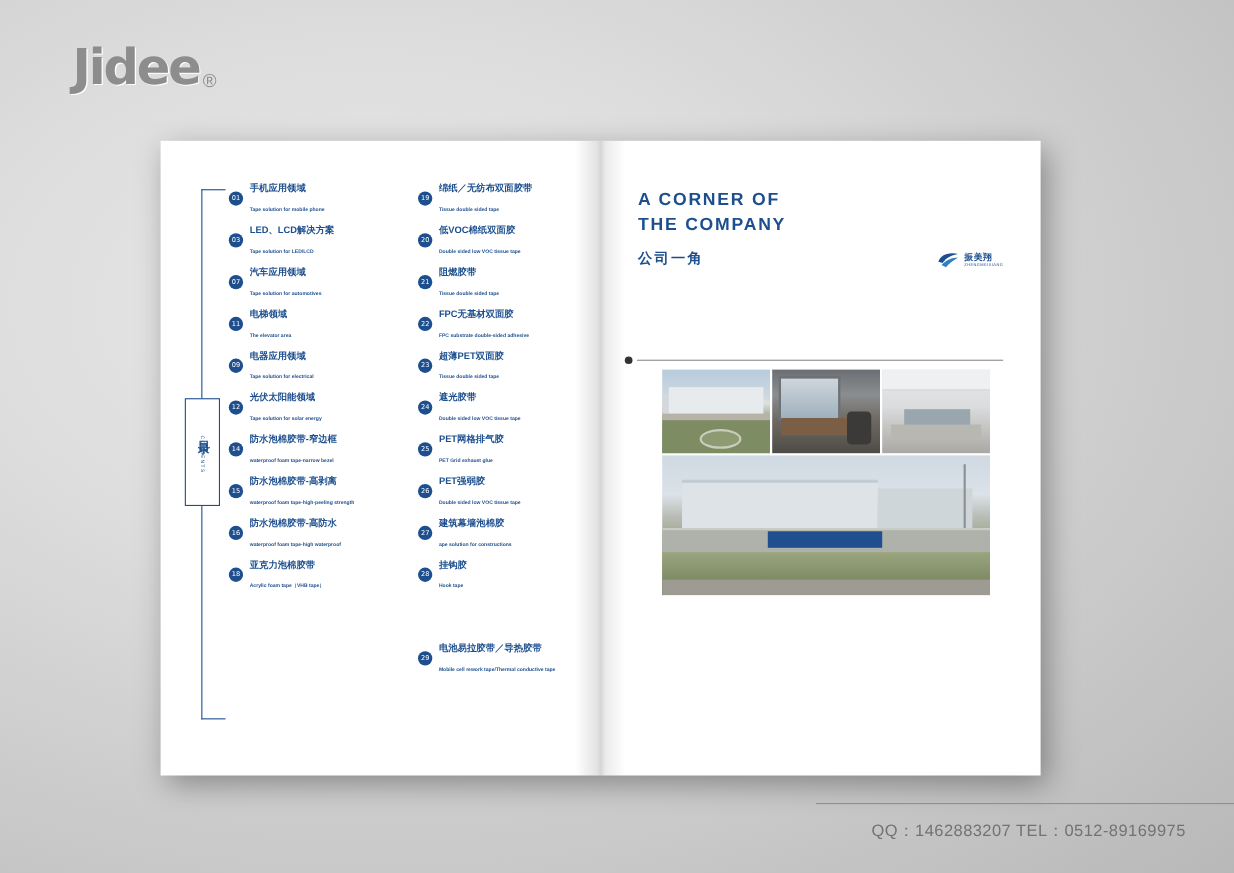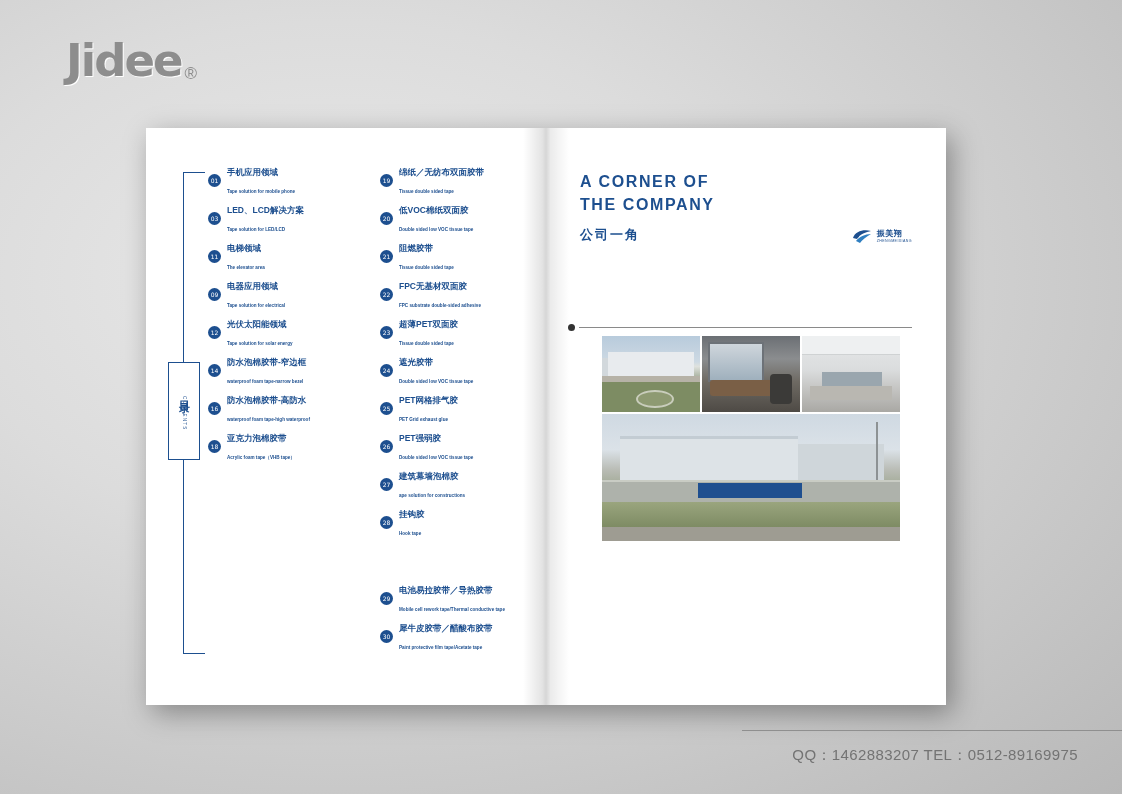--- a/index.html
+++ b/index.html
@@ -359,20 +359,27 @@
           </span>
         </div>
         <div class="toc-item">
           <span class="toc-num">03</span>
           <span class="toc-text">
             <span class="cn">LED、LCD解决方案</span><br>
             <span class="en">Tape solution for LED/LCD</span>
           </span>
         </div>
         <div class="toc-item">
+          <span class="toc-num">07</span>
+          <span class="toc-text">
+            <span class="cn">汽车应用领域</span><br>
+            <span class="en">Tape solution for automotives</span>
+          </span>
+        </div>
+        <div class="toc-item">
           <span class="toc-num">11</span>
           <span class="toc-text">
             <span class="cn">电梯领域</span><br>
             <span class="en">The elevator area</span>
           </span>
         </div>
         <div class="toc-item">
           <span class="toc-num">09</span>
           <span class="toc-text">
             <span class="cn">电器应用领域</span><br>
@@ -387,20 +394,27 @@
           </span>
         </div>
         <div class="toc-item">
           <span class="toc-num">14</span>
           <span class="toc-text">
             <span class="cn">防水泡棉胶带-窄边框</span><br>
             <span class="en">waterproof foam tape-narrow bezel</span>
           </span>
         </div>
         <div class="toc-item">
+          <span class="toc-num">15</span>
+          <span class="toc-text">
+            <span class="cn">防水泡棉胶带-高剥离</span><br>
+            <span class="en">waterproof foam tape-high-peeling strength</span>
+          </span>
+        </div>
+        <div class="toc-item">
           <span class="toc-num">16</span>
           <span class="toc-text">
             <span class="cn">防水泡棉胶带-高防水</span><br>
             <span class="en">waterproof foam tape-high waterproof</span>
           </span>
         </div>
         <div class="toc-item">
           <span class="toc-num">18</span>
           <span class="toc-text">
             <span class="cn">亚克力泡棉胶带</span><br>
@@ -478,27 +492,20 @@
           <span class="toc-text">
             <span class="cn">挂钩胶</span><br>
             <span class="en">Hook tape</span>
           </span>
         </div>
         <div class="toc-item" style="margin-top:46px">
           <span class="toc-num">29</span>
           <span class="toc-text">
             <span class="cn">电池易拉胶带／导热胶带</span><br>
             <span class="en">Mobile cell rework tape/Thermal conductive tape</span>
-          </span>
-        </div>
-        <div class="toc-item">
-          <span class="toc-num">30</span>
-          <span class="toc-text">
-            <span class="cn">犀牛皮胶带／醋酸布胶带</span><br>
-            <span class="en">Paint protective film tape/Acetate tape</span>
           </span>
         </div>
       </div>
 
     </div>
   </div>
 
   <div class="page" id="page-right">
 
     <div id="right-header">

